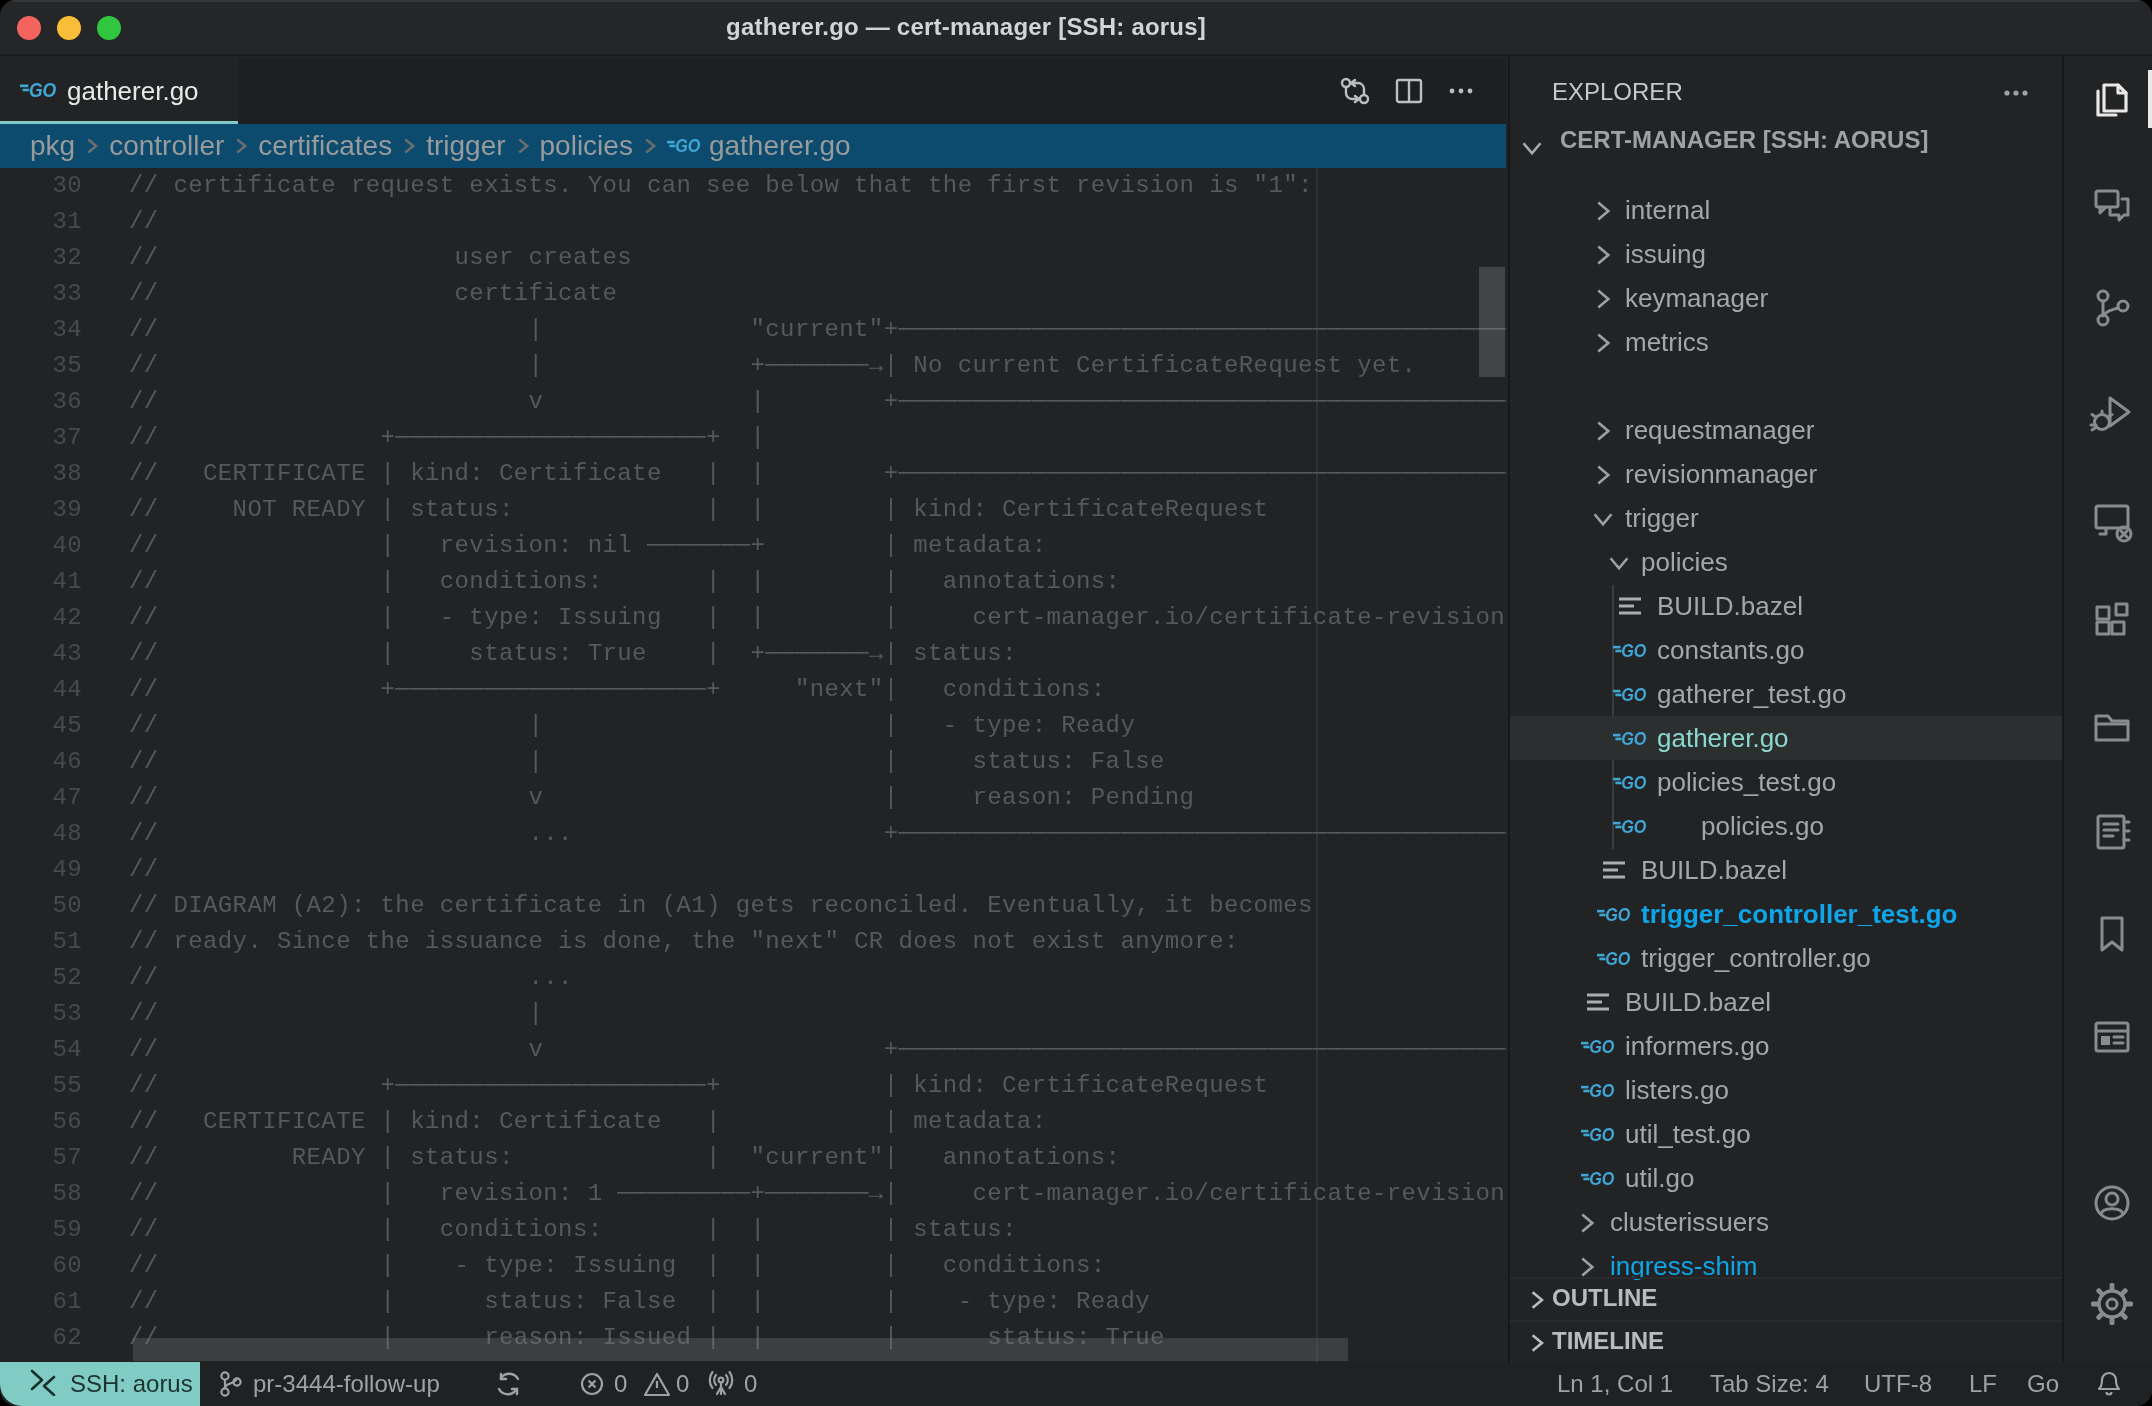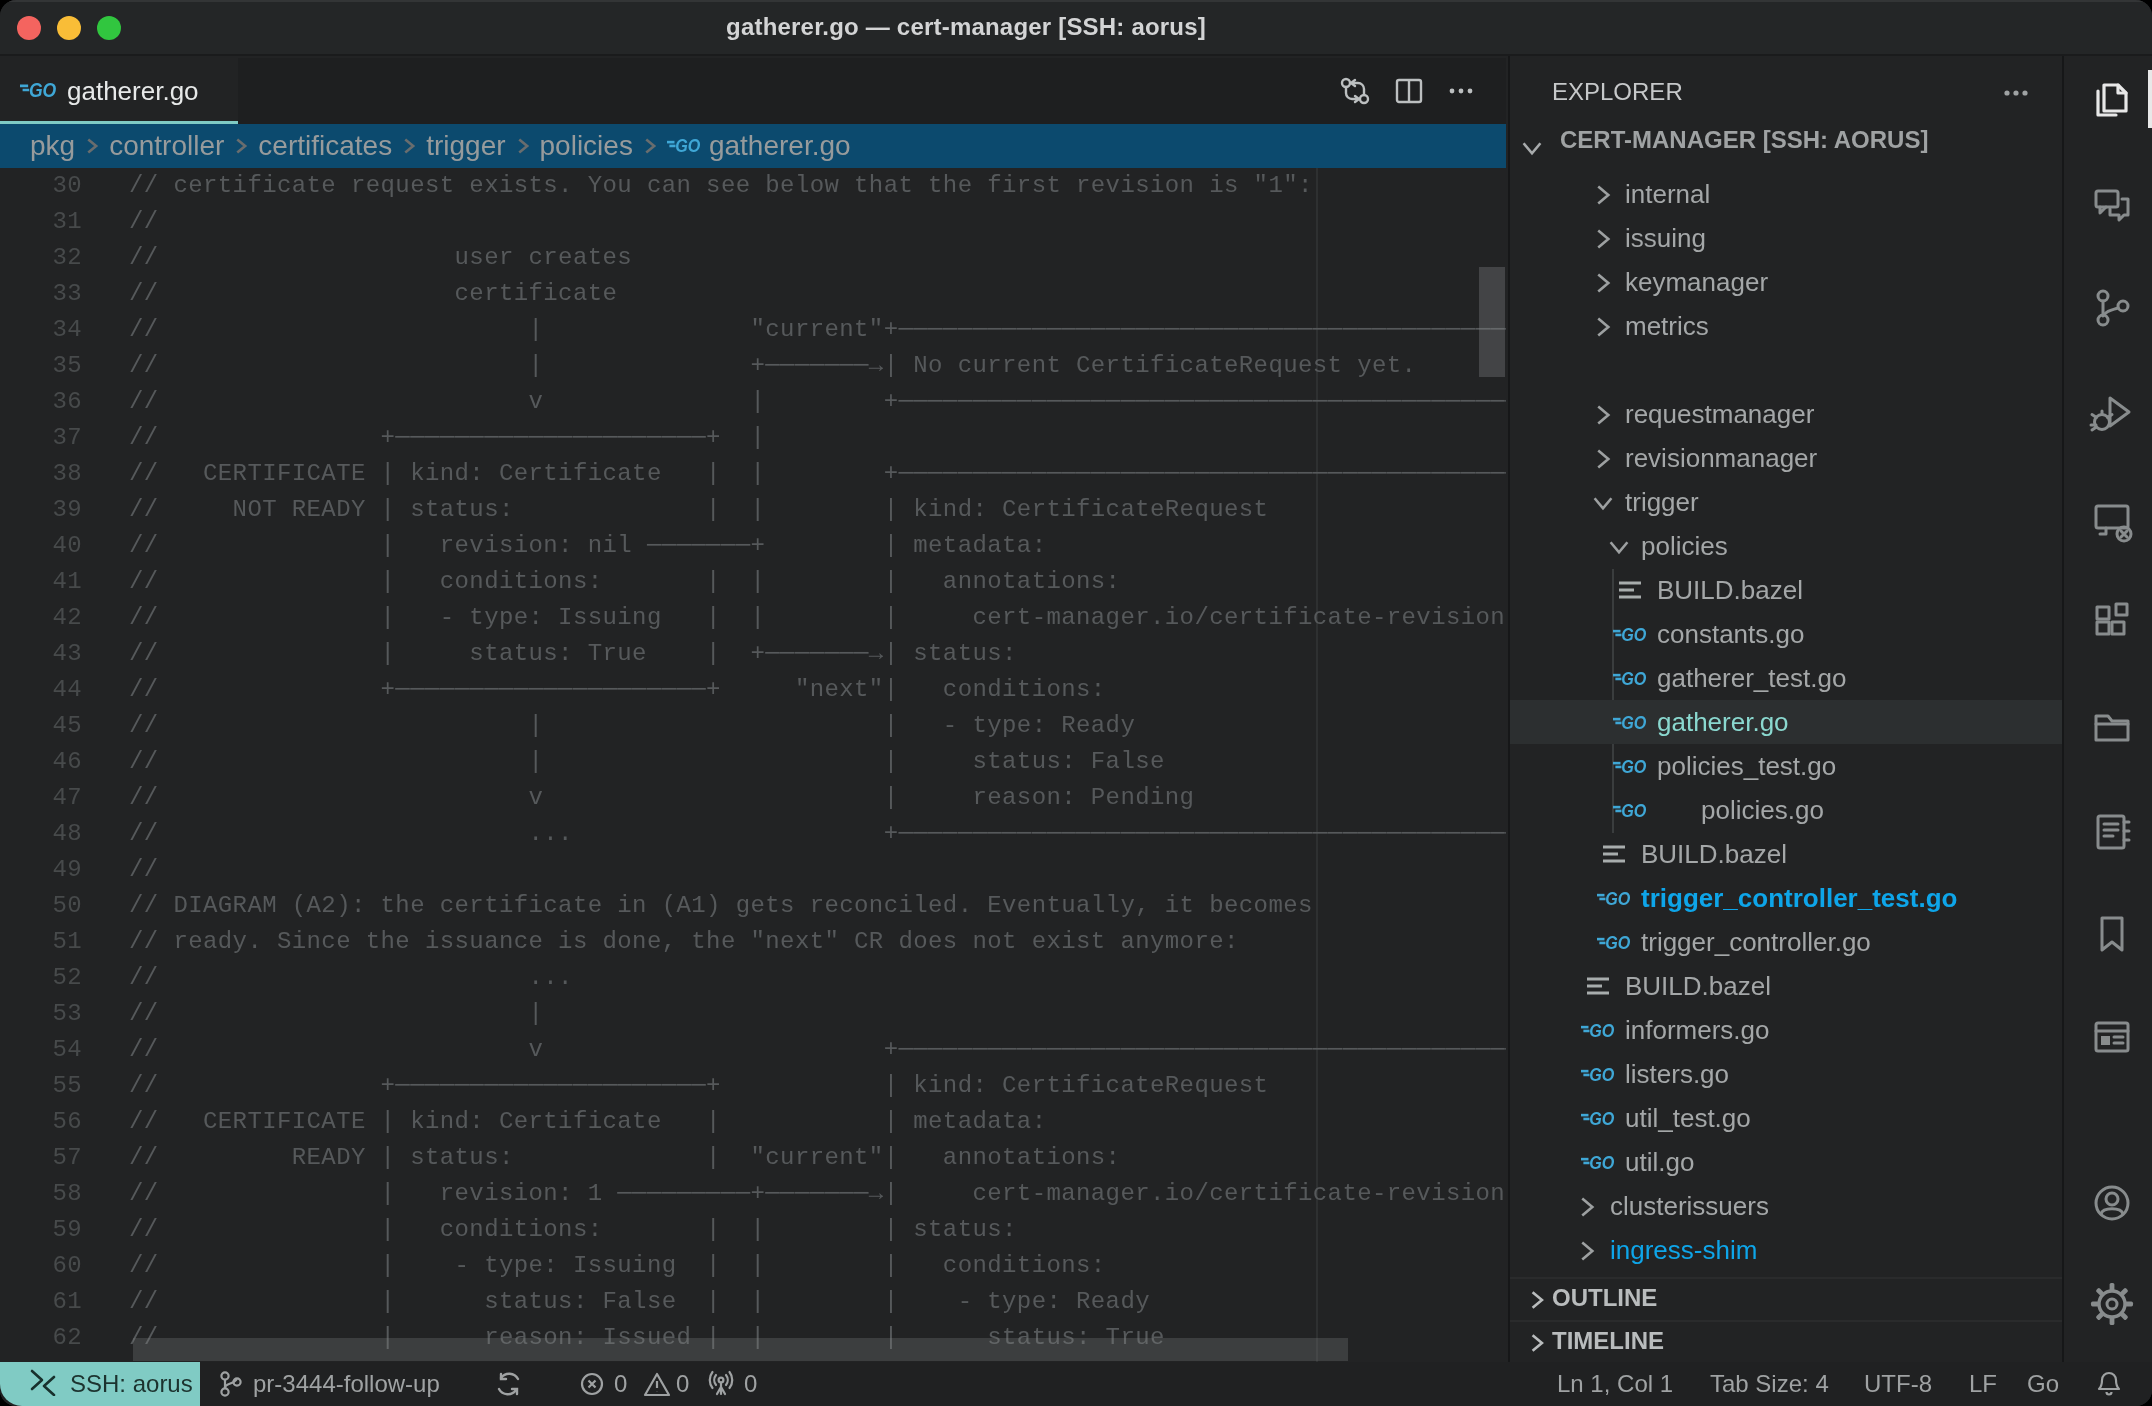--- a/index.html
+++ b/index.html
@@ -188,21 +188,21 @@
             <circle cx="17" cy="17" r="2.6"></circle>
             <circle cx="26" cy="17" r="2.6"></circle>
           </g>
         </svg></div>
     <div style="position:absolute;left:8px;top:70px;width:536px;height:44px;">
       <span style="position:absolute;left:0px;top:8px;"><svg width="28" height="28" viewBox="0 0 28 28" style="">
             <polyline points="5.6000000000000005,9.24 14.0,19.32 22.400000000000002,9.24" fill="none" stroke="#a8abac" stroke-width="2.6"></polyline>
           </svg></span>
       <span style="position:absolute;left:42px;color:#9fa2a3;font-weight:bold;font-size:24px;">CERT-MANAGER [SSH: AORUS]</span>
     </div>
-    <div style="position:absolute;left:0;top:0;width:552px;height:1220px;text-align:right;">
+    <div style="position:absolute;left:0;top:16px;width:552px;height:1220px;text-align:right;">
       <div style="position:absolute;left:102px;top:513px;width:2px;height:264px;background:#3a3d3e;"></div>
       <div style="position:absolute;left:0;right:0;top:116px;height:44px;display:flex;align-items:center;">
           <span style="position:absolute;left:79px;top:9px;"><svg width="28" height="28" viewBox="0 0 28 28" style="">
               <polyline points="9.24,5.6000000000000005 19.32,14.0 9.24,22.400000000000002" fill="none" stroke="#9da0a1" stroke-width="2.6"></polyline>
             </svg></span>
           <span style="position:absolute;left:115px;color:#a4a7a8;">internal</span>
         </div>
 <div style="position:absolute;left:0;right:0;top:160px;height:44px;display:flex;align-items:center;">
           <span style="position:absolute;left:79px;top:9px;"><svg width="28" height="28" viewBox="0 0 28 28" style="">
               <polyline points="9.24,5.6000000000000005 19.32,14.0 9.24,22.400000000000002" fill="none" stroke="#9da0a1" stroke-width="2.6"></polyline>

